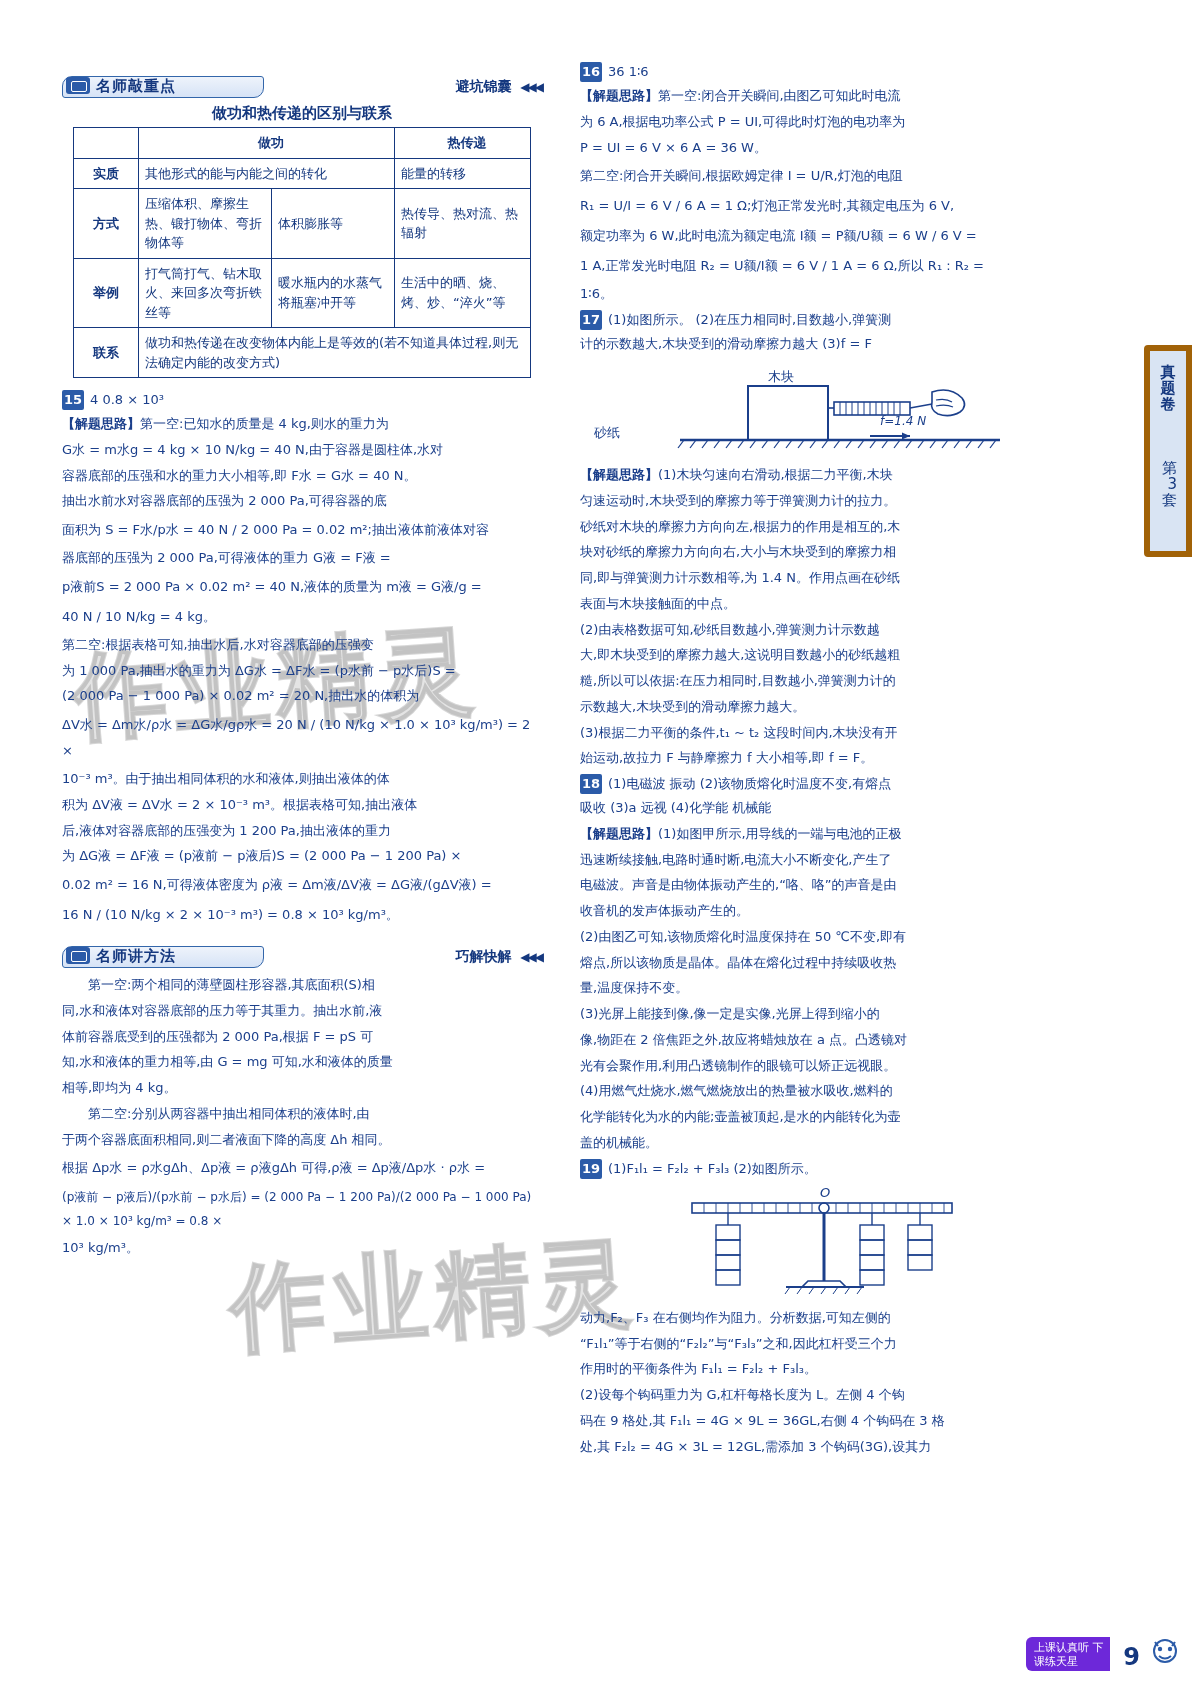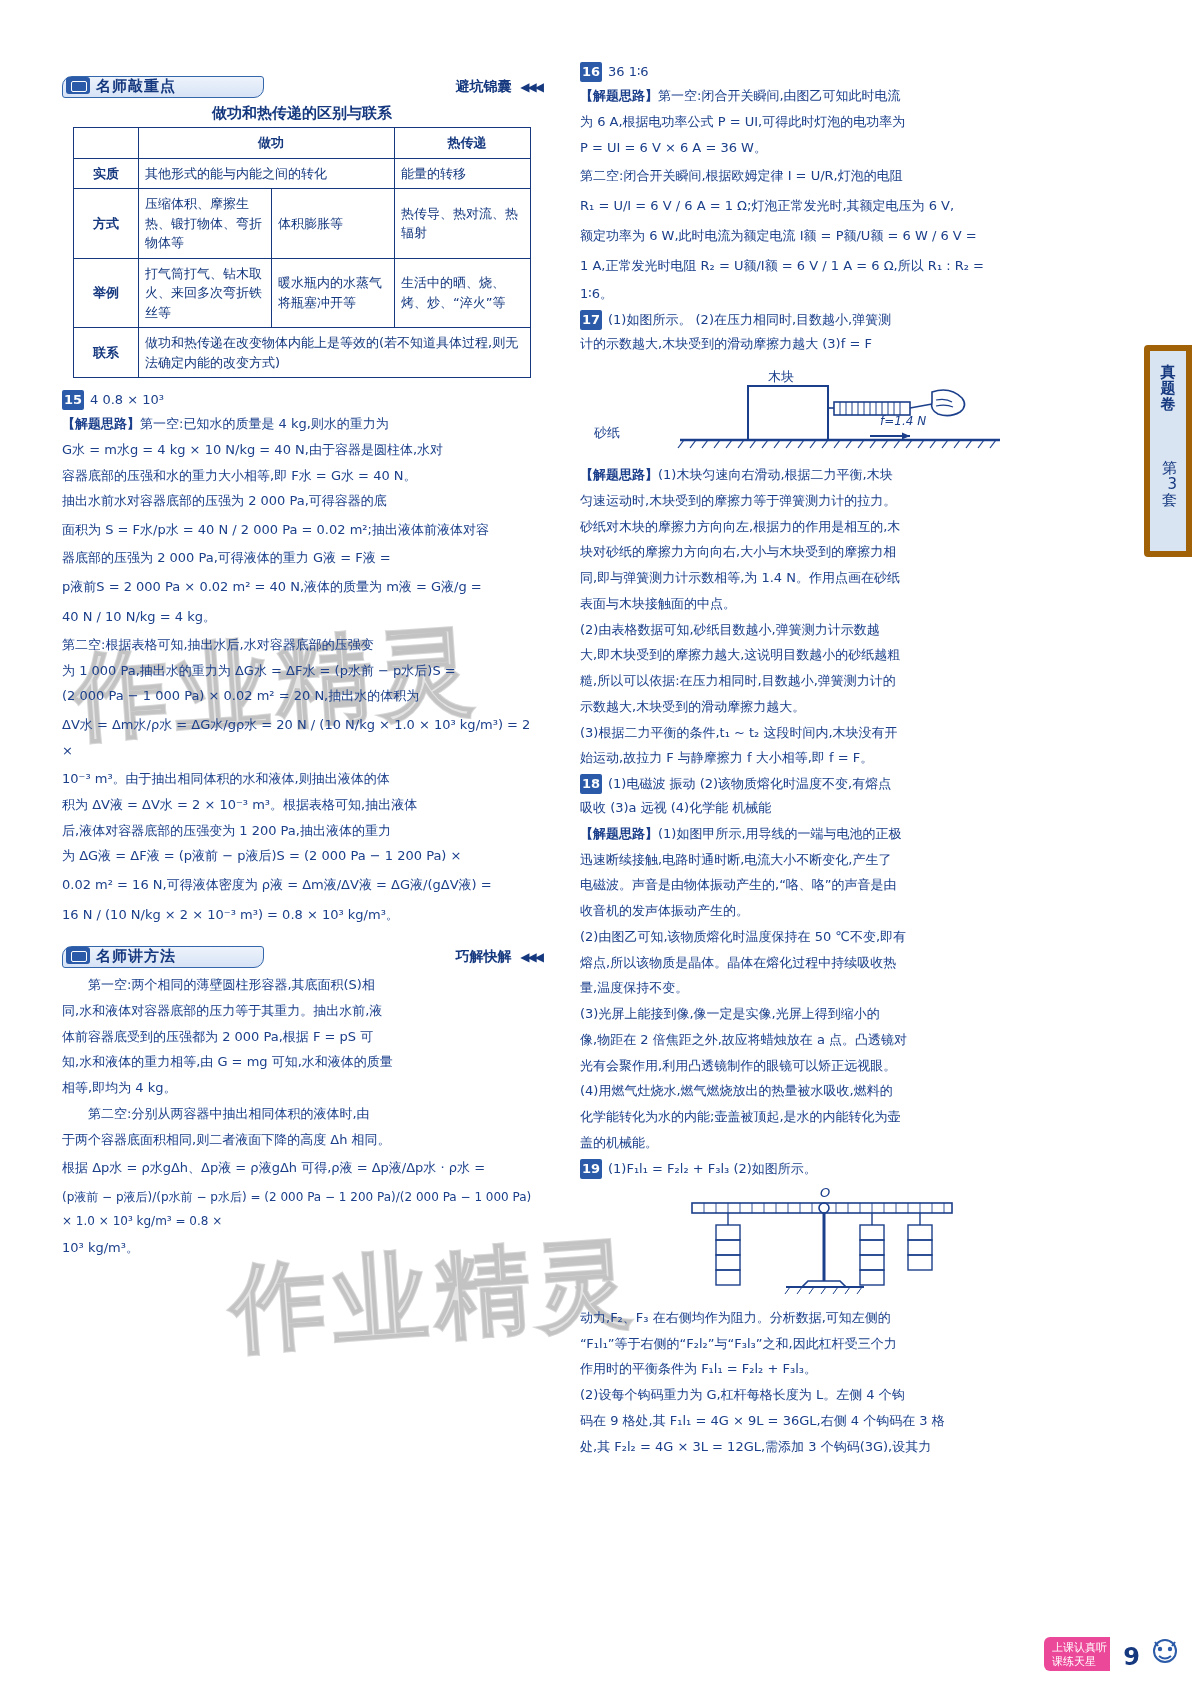--- a/index.html
+++ b/index.html
@@ -84,22 +84,22 @@
     font-size:15px;font-weight:bold;color:#15387f;line-height:1.05;text-align:center;
   }
   .side-tab .t2{
     position:absolute;left:9px;top:110px;width:18px;
     font-size:15px;font-weight:normal;color:#15387f;line-height:1.05;text-align:right;
   }
 
   
   .footer{position:absolute;left:0;bottom:0;width:1202px;height:56px;}
   .footer .blue{
-    position:absolute;right:92px;bottom:10px;width:66px;height:34px;
-    background:#ec4899;border-radius:6px 0 0 6px;
+    position:absolute;right:92px;bottom:10px;width:84px;height:34px;
+    background:#6d28d9;border-radius:6px 0 0 6px;
   }
   .footer .blue span{
     position:absolute;left:8px;top:4px;width:72px;
     color:#fff;font-size:11px;line-height:1.25;
   }
   .footer .pg{
     position:absolute;right:62px;bottom:10px;
     font-size:24px;font-weight:bold;color:#15387f;
   }
   .footer .mascot{

